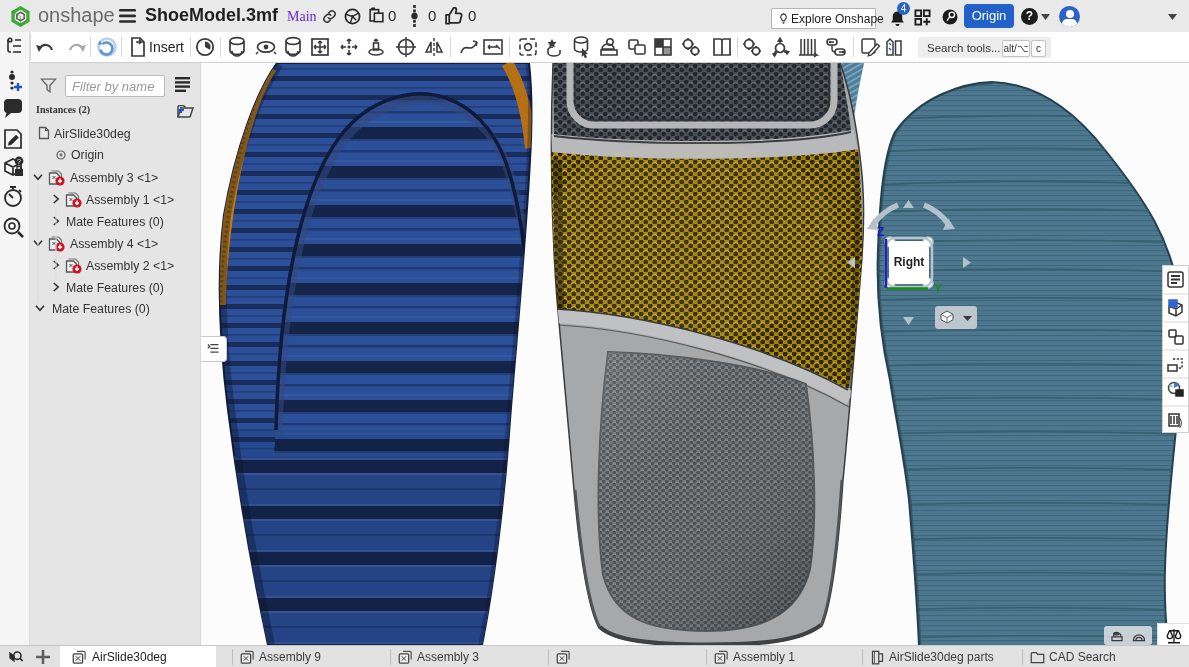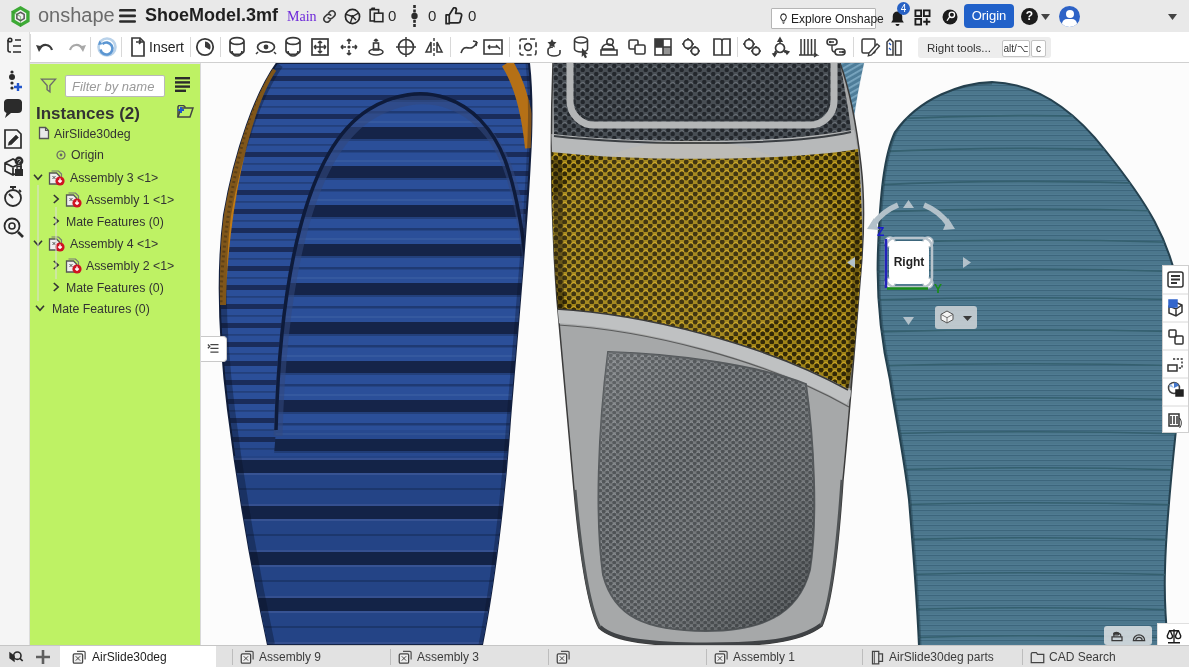--- a/index.html
+++ b/index.html
@@ -6,21 +6,21 @@
   #app{position:relative;width:1189px;height:667px;overflow:hidden;background:#fff;
        font-family:"Liberation Sans",sans-serif;}
   .abs{position:absolute;}
   
   #topbar{position:absolute;left:0;top:0;width:1189px;height:32px;background:#e9e9e9;}
   
   #toolbar{position:absolute;left:0;top:32px;width:1189px;height:31px;background:#ffffff;
            border-bottom:1px solid #d0d0d0;box-sizing:border-box;}
   #leftstrip{position:absolute;left:0;top:32px;width:30px;height:613px;background:#f5f5f5;
              border-right:1px solid #dcdcdc;box-sizing:border-box;}
-  #panel{position:absolute;left:30px;top:63px;width:171px;height:582px;background:#bef264;
+  #panel{position:absolute;left:30px;top:63px;width:171px;height:582px;background:#e5e5e5;
          border-right:1px solid #d8d8d8;border-top:1px solid #e3e3e3;box-sizing:border-box;}
   #viewport{position:absolute;left:201px;top:63px;width:988px;height:582px;background:#fcfcfc;overflow:hidden;}
   #tabbar{position:absolute;left:0;top:645px;width:1189px;height:22px;background:#e2e2e2;
           border-top:1px solid #c6c6c6;box-sizing:border-box;}
   .tabsep{position:absolute;top:3px;width:1px;height:16px;background:#bdbdbd;}
   .tabtxt{position:absolute;top:4px;font-size:12px;color:#3c3c3c;white-space:nowrap;}
 </style>
 </head>
 <body>
 <div id="app">
@@ -509,21 +509,21 @@
       <use href="#i-route" x="836" y="15"></use>
       <use href="#i-pencil" x="870" y="15"></use>
       <use href="#i-measure" x="893" y="15"></use>
 
       <g stroke="#d8d8d8" stroke-width="1">
           <path d="M30.5,2 v26 M90.5,5 v20 M121.5,5 v20 M190.5,5 v20 M220.5,5 v20 M450.5,5 v20 M509.5,5 v20 M737.5,5 v20 M853.5,5 v20"></path>
         </g>
     </svg>
     
     <div class="abs" style="left:918px;top:5px;width:133px;height:21px;background:#ededed;border-radius:3px;">
-      <div class="abs" style="left:9px;top:5px;font-size:11.5px;color:#333;">Right tools...</div>
+      <div class="abs" style="left:9px;top:5px;font-size:11.5px;color:#333;">Search tools...</div>
       <div class="abs" style="left:84px;top:3px;width:26px;height:15px;background:#fff;border:1px solid #c4c4c4;border-radius:2px;font-size:10px;color:#333;text-align:center;line-height:15px;">alt/⌥</div>
       <div class="abs" style="left:113px;top:3px;width:13px;height:15px;background:#fff;border:1px solid #c4c4c4;border-radius:2px;font-size:10px;color:#333;text-align:center;line-height:15px;">c</div>
     </div>
   </div>
   <div id="leftstrip">
     <svg width="30" height="613" viewBox="0 32 30 613">
       <g transform="translate(14,47)" stroke="#2b2b2b" stroke-width="1.6" fill="none">
         <path d="M-6,-7 h2 M1,-7 h6 M-1,-1 h8 M-1,5 h8 M-6,-7 v10 a2,2 0 0 0 2,2 h1"></path>
         <circle cx="-4" cy="-7" r="1.8" fill="#f5f5f5"></circle>
       </g>
@@ -575,21 +575,21 @@
       <div class="abs" style="left:6px;top:3px;font-size:13px;font-style:italic;color:#9a9a9a;white-space:nowrap;">Filter by name</div>
     </div>
     <svg class="abs" style="left:145px;top:13px" width="15" height="15" viewBox="0 0 15 15">
       <g fill="#2b2b2b">
           <rect x="0" y="0" width="15" height="2.4"></rect>
           <rect x="0" y="4.2" width="15" height="2.4"></rect>
           <rect x="0" y="8.4" width="15" height="2.4"></rect>
           <rect x="0" y="12.6" width="11" height="2.4"></rect>
         </g>
     </svg>
-    <div class="abs" style="left:6px;top:40px;font-size:17px;font-weight:bold;color:#333;">Instances (2)</div>
+    <div class="abs" style="left:6px;top:40px;font-size:10px;font-weight:bold;color:#333;font-family:Liberation Serif, serif;">Instances (2)</div>
     <svg class="abs" style="left:147px;top:41px" width="17" height="13" viewBox="0 0 17 13">
       <path d="M1,12 L4,3 h12 l-3,9 z" fill="none" stroke="#444" stroke-width="1.5"></path>
       <path d="M1,12 V2 a1.5,1.5 0 0 1 1.5-1.5 h4 l2,2" fill="none" stroke="#444" stroke-width="1.5"></path>
       <path d="M4,8 v-6 M1,5 h6" stroke="#2255cc" stroke-width="2"></path>
     </svg>
     <svg class="abs" style="left:0;top:55px" width="170" height="270" viewBox="30 118 170 270" font-family="Liberation Sans, sans-serif">
       <defs>
         <g id="p-doc">
             <path d="M-4.5,-5.5 h6 l3,3 v8 h-9 z" fill="#e8e8e8" stroke="#555" stroke-width="1.3"></path>
             <path d="M1.5,-5.5 v3 h3" fill="none" stroke="#555" stroke-width="1.1"></path>

